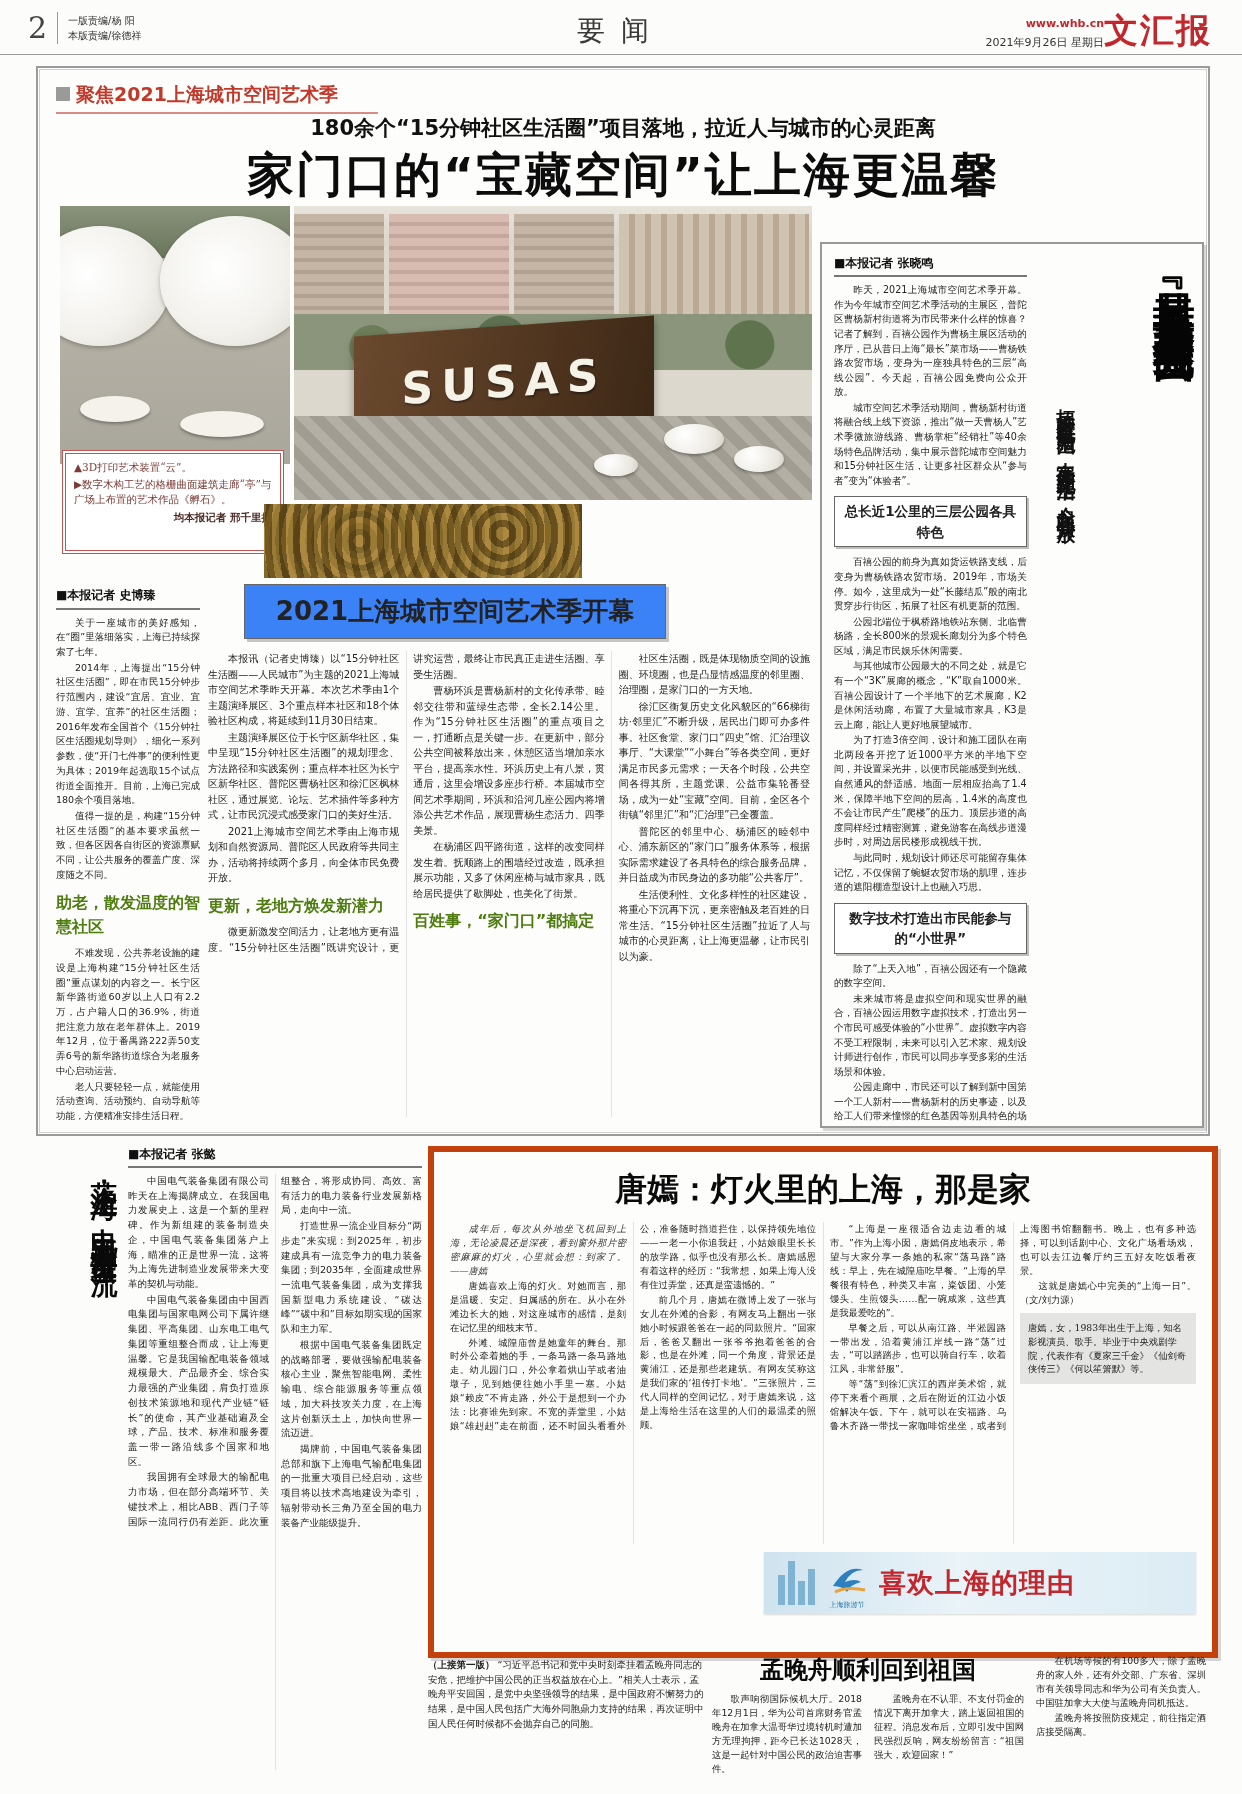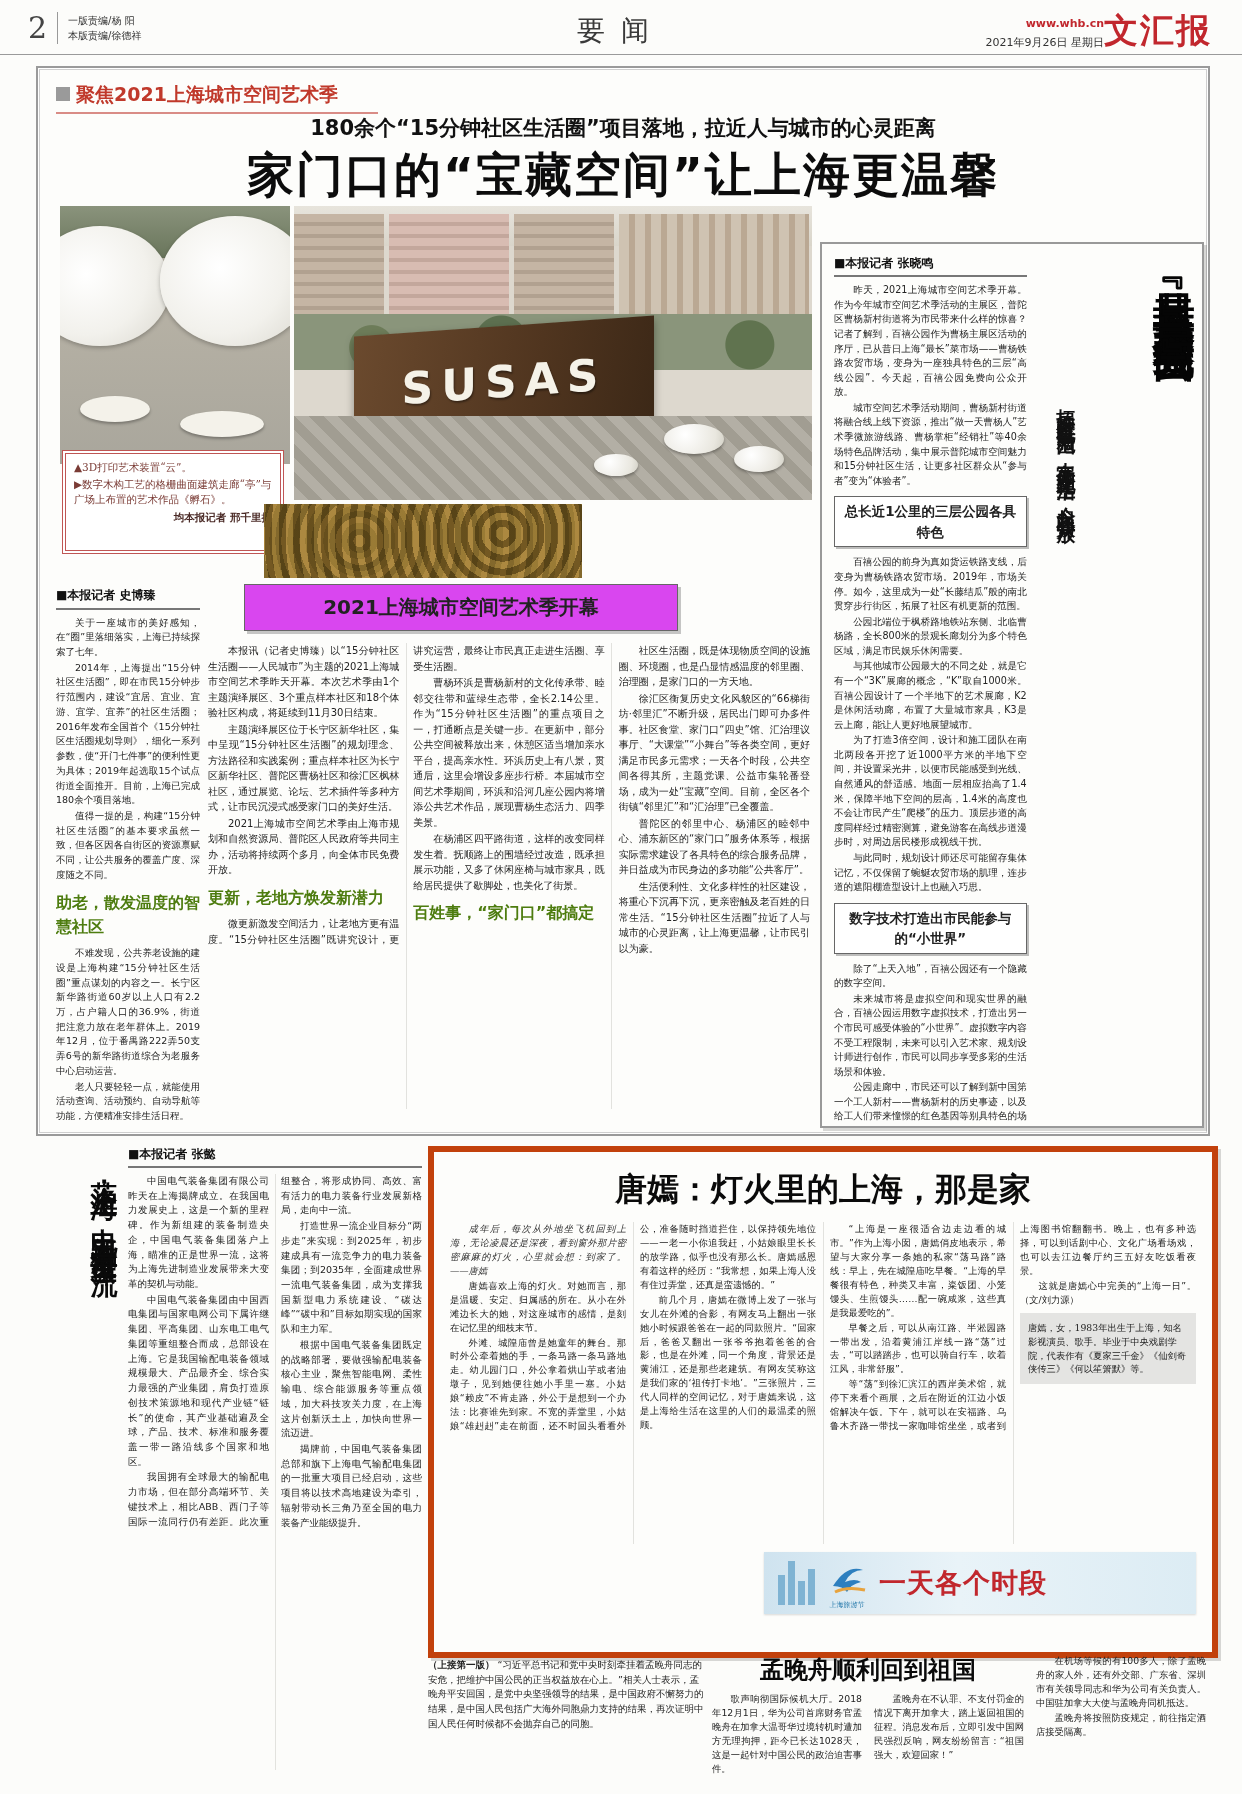--- a/index.html
+++ b/index.html
@@ -66,22 +66,22 @@
   .pm-plaza{position:absolute;left:0;top:210px;width:100%;height:84px;
         background:repeating-linear-gradient(45deg,#b3afa5 0 10px,#a19d92 10px 20px);}
   .pm-blob{position:absolute;border-radius:50%;background:radial-gradient(circle at 35% 35%,#fff,#e9e7df 70%,#cfcdc2);box-shadow:0 2px 3px rgba(0,0,0,.3);}
   
   .news-p p{margin:0 0 1px 0;text-indent:2em;text-align:justify;}
   .col1{position:absolute;left:18px;top:518px;width:144px;height:534px;overflow:hidden;
         font-size:9.5px;line-height:1.55;color:#222;}
   .byline{font-size:12px;font-weight:bold;color:#111;border-bottom:2px solid #777;padding-bottom:3px;margin-bottom:6px;}
   .inline-subhead{font-size:16px;font-weight:bold;margin:8px 0 6px 0;color:#4d7c0f;break-inside:avoid;}
   .mid{position:absolute;left:170px;top:514px;width:602px;height:540px;overflow:hidden;}
-  .title-box{width:420px;border:1px solid #666;box-shadow:3px 3px 0 rgba(0,0,0,.22);background:#d946ef;
-        font-size:20px;font-weight:bold;text-align:center;padding:9px 6px;margin:2px 0 0 36px;}
+  .title-box{width:420px;border:1px solid #666;box-shadow:3px 3px 0 rgba(0,0,0,.22);background:#3b82f6;
+        font-size:26px;font-weight:bold;text-align:center;padding:9px 0;margin:2px 0 0 36px;}
   .mid-cols{margin-top:12px;height:466px;column-count:3;column-gap:14px;column-rule:1px solid #e2e2de;
         font-size:10px;line-height:1.55;overflow:hidden;}
   .right-box{position:absolute;left:782px;top:174px;width:380px;height:882px;border:2px solid #999;
         box-shadow:3px 3px 0 rgba(0,0,0,.15);background:#fdfdfb;display:flex;overflow:hidden;}
   .rb-text{width:196px;padding:10px 8px 8px 12px;font-size:9.6px;line-height:1.52;overflow:hidden;}
   .shbox{border:1px solid #666;box-shadow:2px 2px 0 rgba(0,0,0,.25);background:#fff;
         font-size:13.5px;font-weight:bold;text-align:center;padding:4px 4px;margin:8px 0;}
   .vtext{writing-mode:vertical-rl;text-orientation:upright;}
   .rb-sub{width:46px;padding-top:150px;font-size:19px;font-weight:bold;letter-spacing:3px;color:#111;}
   .rb-head{width:118px;padding:14px 0 0 6px;font-size:42px;font-weight:900;letter-spacing:3px;color:#050505;}
@@ -245,21 +245,21 @@
       <div class="rb-head vtext">昔日『最长』菜市场变身三层『高线公园』</div>
     </div>
   </section>
 
   <section class="power">
     <div class="power-head vtext">落户上海，电力新央企冲击世界一流</div>
     <div class="power-art">
       <div class="byline">■本报记者 张懿</div>
       <div class="power-cols news-p">
           <p>中国电气装备集团有限公司昨天在上海揭牌成立。在我国电力发展史上，这是一个新的里程碑。作为新组建的装备制造央企，中国电气装备集团落户上海，瞄准的正是世界一流，这将为上海先进制造业发展带来大变革的契机与动能。</p>
-          <p>中国电气装备集团由中国西电集团与国家电网公司下属许继集团、平高集团、山东电工电气集团等重组整合而成，总部设在上海。它是我国输配电装备领域规模最大、产品最齐全、综合实力最强的产业集团，肩负打造原创技术策源地和现代产业链“链长”的使命，其产业基础遍及全球，产品、技术、标准和服务覆盖一带一路沿线多个国家和地区。</p>
+          <p>中国电气装备集团由中国西电集团与国家电网公司下属许继集团、平高集团、山东电工电气集团等重组整合而成，让上海更温馨。它是我国输配电装备领域规模最大、产品最齐全、综合实力最强的产业集团，肩负打造原创技术策源地和现代产业链“链长”的使命，其产业基础遍及全球，产品、技术、标准和服务覆盖一带一路沿线多个国家和地区。</p>
           <p>我国拥有全球最大的输配电力市场，但在部分高端环节、关键技术上，相比ABB、西门子等国际一流同行仍有差距。此次重组整合，将形成协同、高效、富有活力的电力装备行业发展新格局，走向中一流。</p>
           <p>打造世界一流企业目标分“两步走”来实现：到2025年，初步建成具有一流竞争力的电力装备集团；到2035年，全面建成世界一流电气装备集团，成为支撑我国新型电力系统建设、“碳达峰”“碳中和”目标如期实现的国家队和主力军。</p>
           <p>根据中国电气装备集团既定的战略部署，要做强输配电装备核心主业，聚焦智能电网、柔性输电、综合能源服务等重点领域，加大科技攻关力度，在上海这片创新沃土上，加快向世界一流迈进。</p>
           <p>揭牌前，中国电气装备集团总部和旗下上海电气输配电集团的一批重大项目已经启动，这些项目将以技术高地建设为牵引，辐射带动长三角乃至全国的电力装备产业能级提升。</p>
         </div>
     </div>
   </section>
 
   <section class="tang-box">
     <h2 class="tang-head">唐嫣：灯火里的上海，那是家</h2>
@@ -284,21 +284,21 @@
             <i style="height:24px"></i>
             <i style="height:36px"></i>
         </span>
         <span>
           <svg class="logo-swirl" viewBox="0 0 44 44">
             <path d="M8 30 Q22 8 38 14 Q26 14 20 26 Q30 22 36 26 Q26 28 22 36 Q18 30 8 30 Z" fill="#2d7fbf"></path>
             <path d="M10 36 Q22 30 40 34" stroke="#e8a33d" stroke-width="3" fill="none"></path>
           </svg>
           <div class="logo-sub">上海旅游节</div>
         </span>
-        <span class="logo-text">一天各个时段</span>
+        <span class="logo-text">喜欢上海的理由</span>
       </div>
     </div>
   </section>
 
   <section class="contin news-p">
     <span class="note">（上接第一版）</span>
     <span>“习近平总书记和党中央时刻牵挂着孟晚舟同志的安危，把维护中国公民的正当权益放在心上。”相关人士表示，孟晚舟平安回国，是党中央坚强领导的结果，是中国政府不懈努力的结果，是中国人民包括广大海外同胞鼎力支持的结果，再次证明中国人民任何时候都不会抛弃自己的同胞。</span>
   </section>
 
   <section class="meng">

